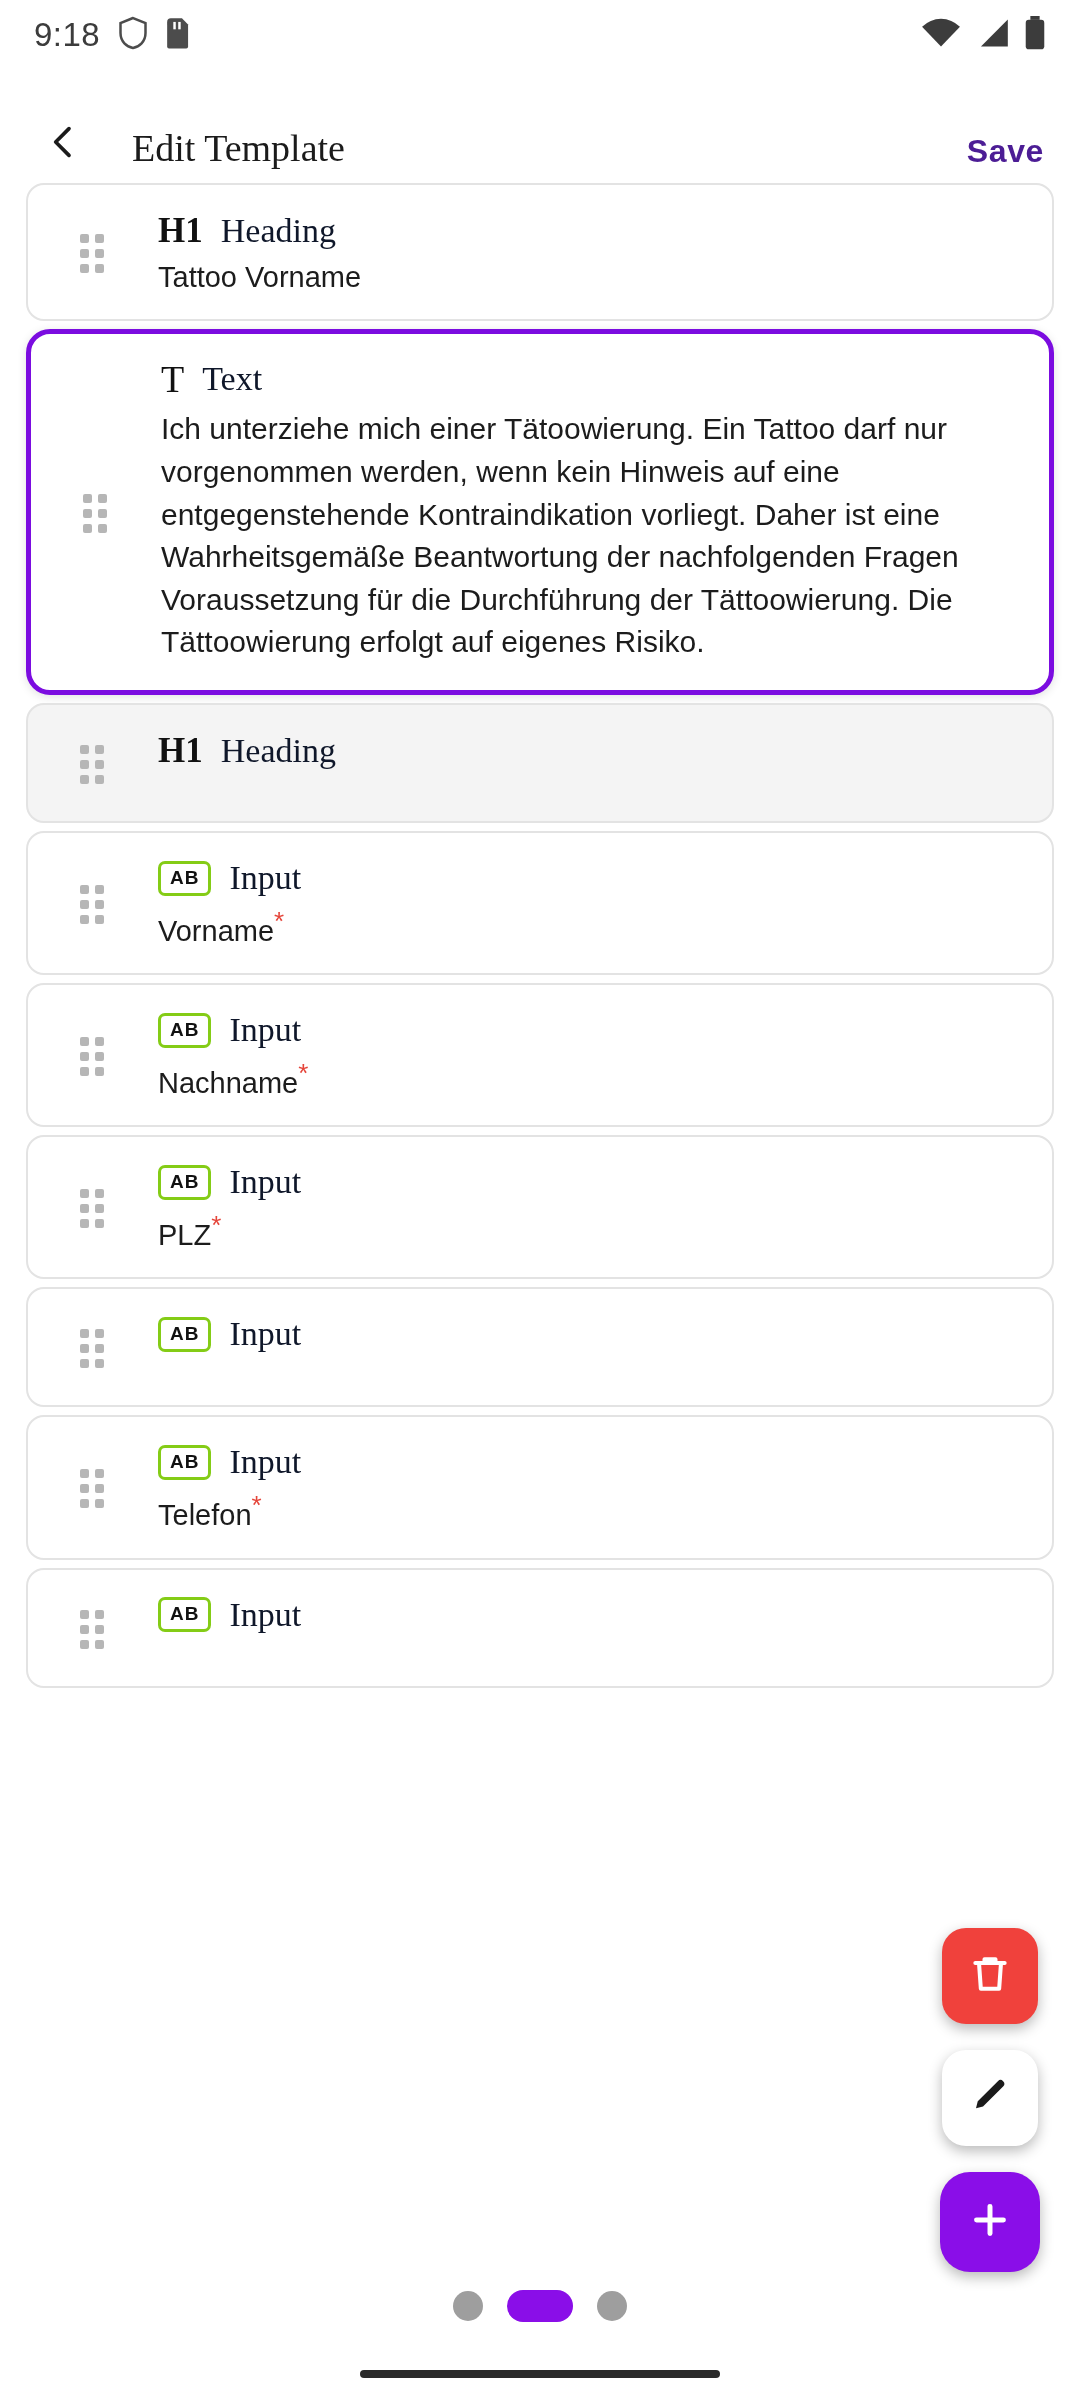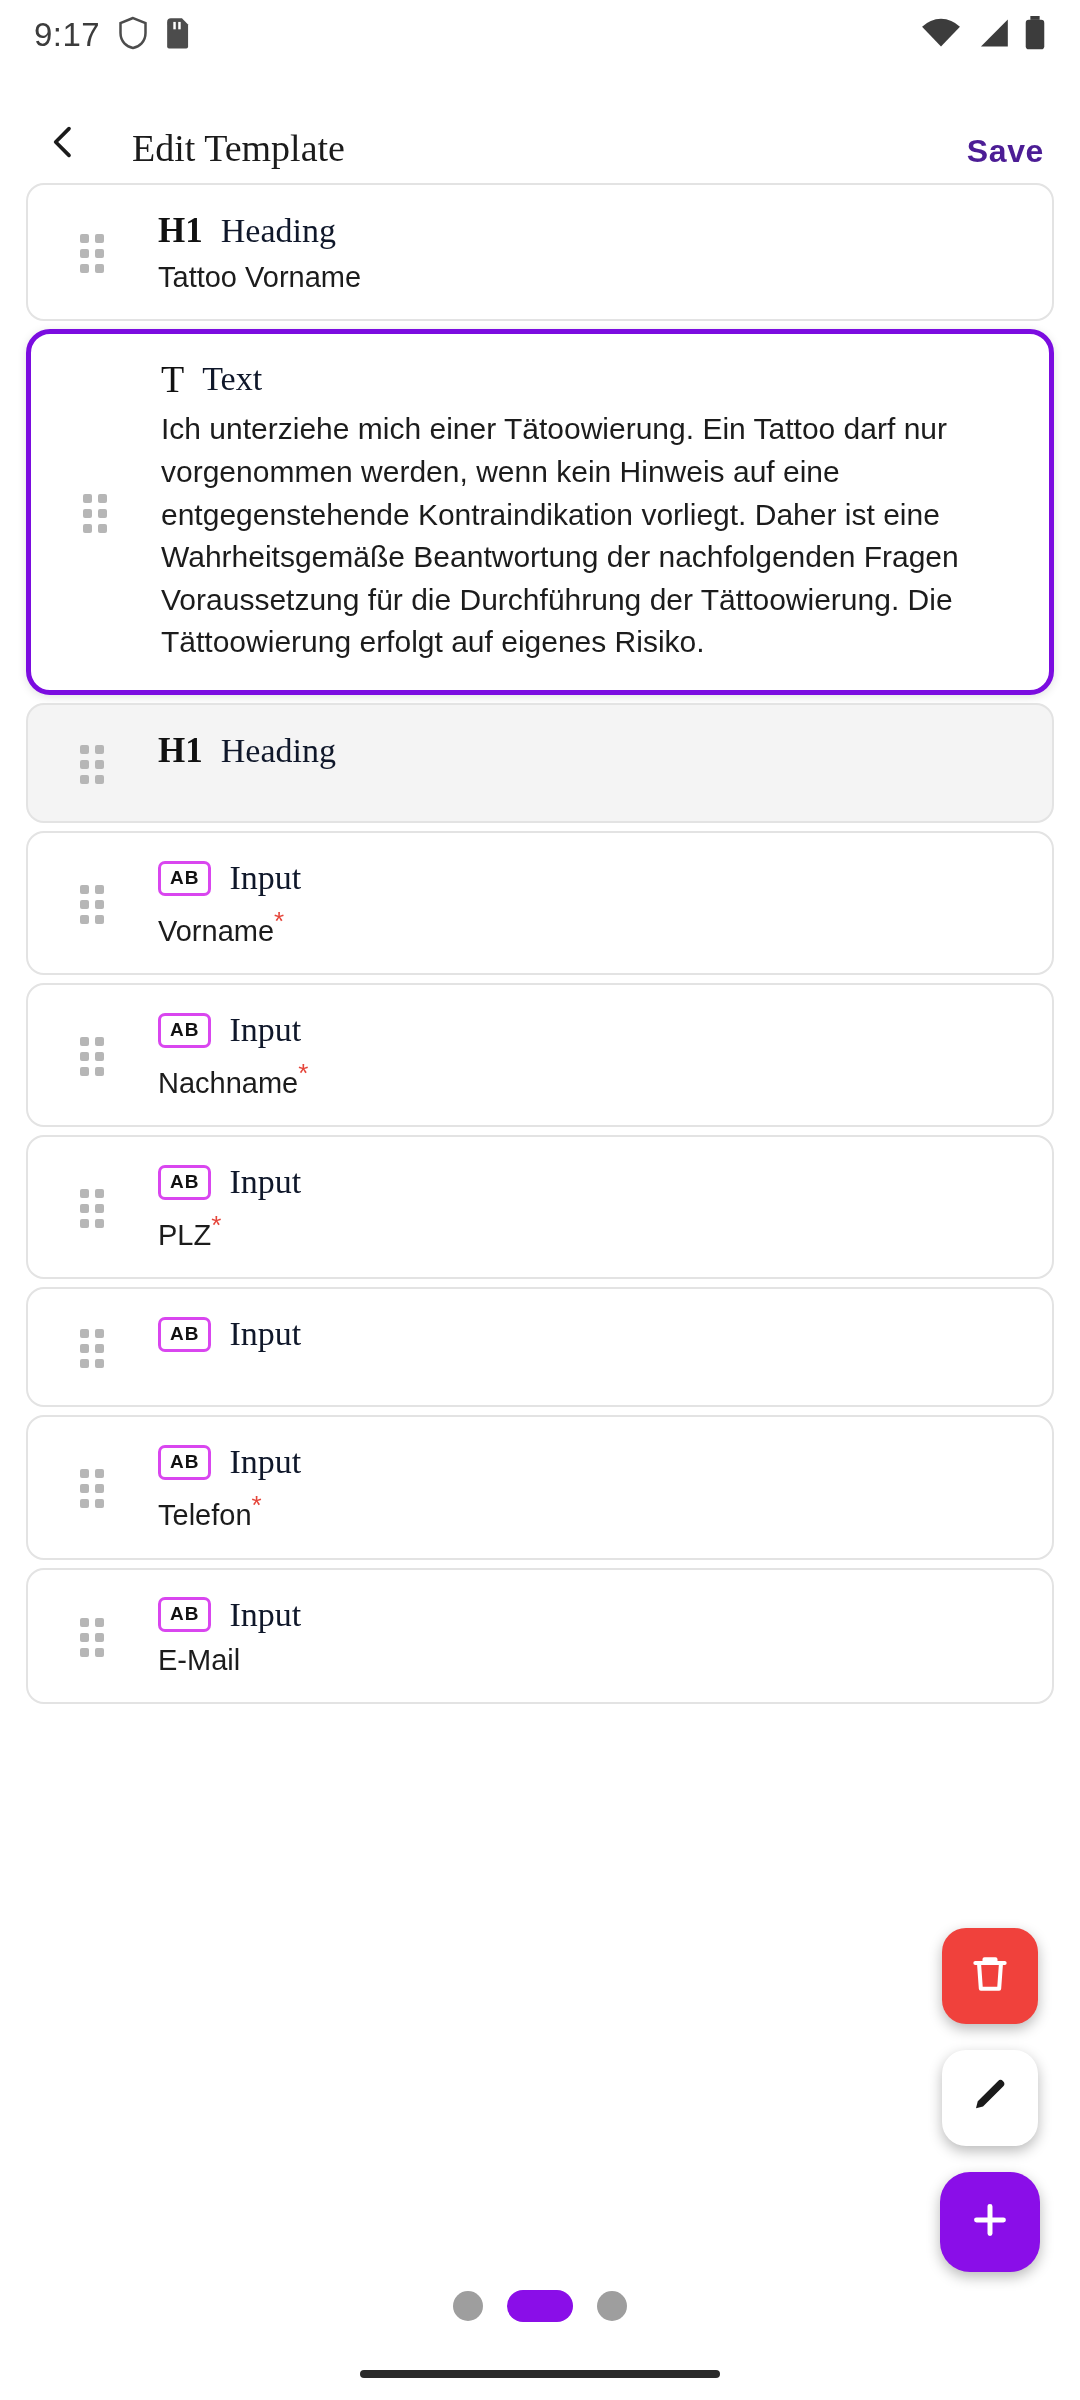--- a/index.html
+++ b/index.html
@@ -118,21 +118,21 @@
     color: #111;
     font-family: "Liberation Serif", serif;
   }
   .badge-text-icon {
     font-size: 38px;
     font-family: "Liberation Serif", serif;
     color: #111;
     line-height: 1;
   }
   .badge-ab {
-    border: 3px solid #d946ef;
+    border: 3px solid #84cc16;
     border-radius: 7px;
     font-size: 19px;
     font-weight: 700;
     padding: 3px 9px 4px;
     letter-spacing: 1px;
     color: #111;
   }
   .type-label {
     font-size: 34px;
     color: #0f172a;
@@ -201,21 +201,21 @@
     width: 360px;
     height: 8px;
     border-radius: 4px;
     background: #2a2a2a;
   }
 </style>
 </head>
 <body>
 
 <div class="status-bar">
-  <span class="status-time">9:17</span>
+  <span class="status-time">9:18</span>
   <span class="status-left-icons">
     <span>
       <svg width="30" height="34" viewBox="0 0 24 26">
           <path d="M12 1 2 5v8c0 7 5 11 10 12 5-1 10-5 10-12V5L12 1z" fill="none" stroke="#4c4c4c" stroke-width="2"></path>
         </svg>
     </span>
     <span>
       <svg width="26" height="32" viewBox="0 0 20 26">
           <path d="M5 1h9l5 5v18a1.5 1.5 0 0 1-1.5 1.5h-14A1.5 1.5 0 0 1 2 24V4a3 3 0 0 1 3-3z" fill="#4c4c4c"></path>
           <rect x="7" y="4" width="2" height="6" fill="#fff"></rect>
@@ -387,21 +387,20 @@
         <i></i>
         <i></i>
         <i></i>
         <i></i>
         <i></i>
       </span>
     <div class="card-head">
       <span class="badge-ab">AB</span>
       <span class="type-label">Input</span>
     </div>
-    <div class="card-body">E-Mail</div>
   </div>
 
 </div>
 
 <div class="fab-stack">
   <div class="fab delete">
     <span>
       <svg width="44" height="44" viewBox="0 0 24 24">
           <path d="M4 6h16M9 6V4h6v2M6 6l1 14h10l1-14" fill="none" stroke="#fff" stroke-width="2.2" stroke-linecap="round" stroke-linejoin="round"></path>
         </svg>

